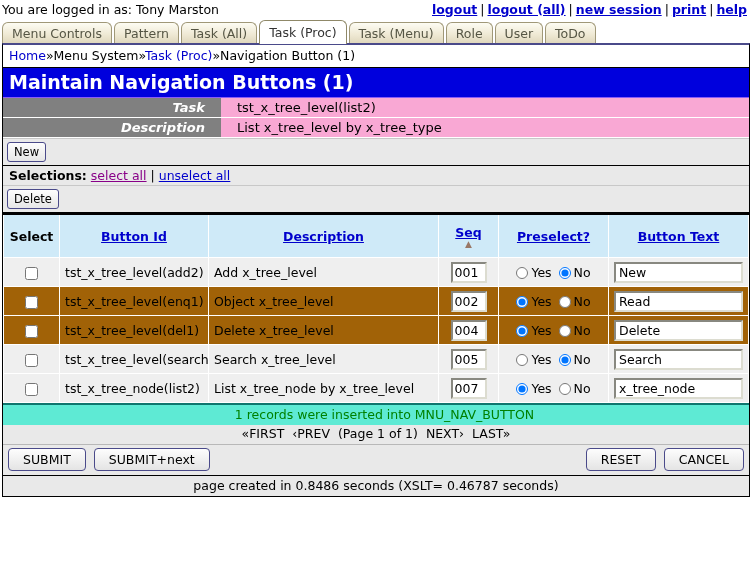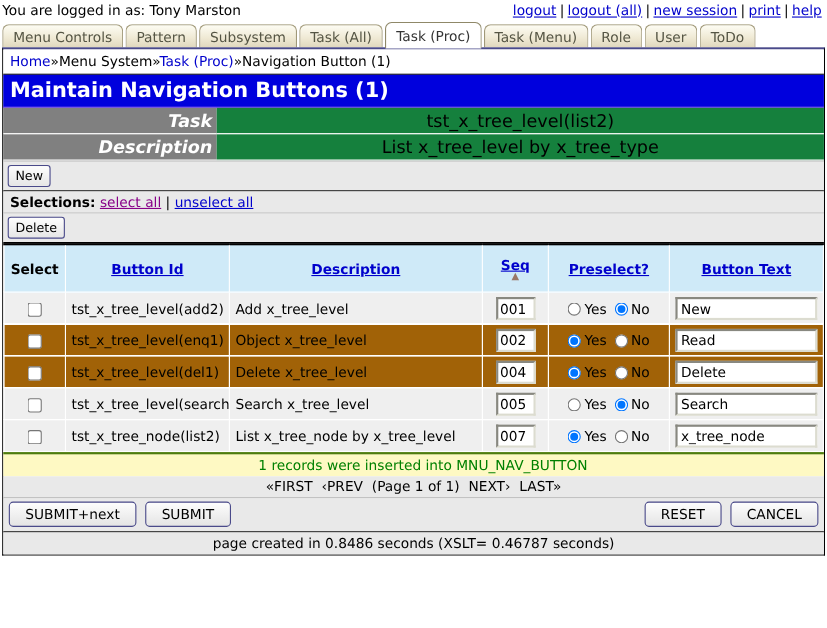--- a/index.html
+++ b/index.html
@@ -27,20 +27,21 @@
     padding: 0 4px 0 2px;
     font-size: 12.5px;
     background: #ffffff;
   }
   .topbar .user { white-space: nowrap; }
   .topbar .links { white-space: nowrap; }
   .topbar .links a {
     color: #0000cc;
     text-decoration: underline;
     margin: 0 1px;
+    font-weight: bold;
   }
   .topbar .links .sep { color: #000; margin: 0 2px; }
 
   
   .tabrow {
     height: 26px;
     display: flex;
     align-items: flex-end;
     padding-left: 2px;
     background: #ffffff;
@@ -96,37 +97,36 @@
     color: #ffffff;
     font-size: 19px;
     font-weight: bold;
     padding: 3px 0 4px 6px;
     letter-spacing: 0px;
     border-bottom: 1px solid #8b5cf6;
   }
 
   
   table.hdr { border-collapse: collapse; width: 100%; }
-  table.hdr td { font-size: 16px; padding: 2px 4px; }
+  table.hdr td { font-size: 13px; padding: 2px 16px; }
   td.hdrlabel {
     background: #808080;
     color: #ffffff;
     font-style: italic;
     font-weight: bold;
     text-align: right;
     width: 186px;
     padding-right: 6px;
     border-bottom: 1px solid #ffffff;
   }
   td.hdrvalue {
-    background: #15803d;
+    background: #f9a8d4;
     color: #000;
     padding-left: 6px;
     border-bottom: 1px solid #ffffff;
-    text-align: center;
   }
 
   
   .btnbar {
     background: #e9e9e9;
     padding: 3px 4px;
     border-top: 1px solid #c8c8c8;
     border-bottom: 1px solid #000;
   }
   .winbtn {
@@ -225,22 +225,22 @@
     box-sizing: border-box;
     color: #000;
   }
   .radio-group { display: inline-block; white-space: nowrap; }
   .radio-group label { margin-right: 7px; white-space: nowrap; }
   .radio-group label:last-child { margin-right: 0; }
   input[type=radio] { width: 12px; height: 12px; margin: 0 3px 0 0; vertical-align: middle; }
 
   
   .msgbar {
-    background: #fef9c3;
-    border-top: 2px solid #4d7c0f;
+    background: #5eead4;
+    border-top: 2px solid #0f766e;
     color: #008000;
     text-align: center;
     font-size: 12.5px;
     padding: 2px 0 3px 17px;
   }
   .navbar {
     background: #e9e9e9;
     text-align: center;
     font-size: 12.5px;
     padding: 1px 0 3px 0;
@@ -283,21 +283,20 @@
   <div class="topbar">
     <span class="user">You are logged in as: Tony Marston</span>
     <span class="links">
       <a href="#">logout</a><span class="sep">|</span><a href="#">logout (all)</a><span class="sep">|</span><a href="#">new session</a><span class="sep">|</span><a href="#">print</a><span class="sep">|</span><a href="#">help</a>
     </span>
   </div>
 
   <div class="tabrow">
     <div class="tab">Menu Controls</div>
     <div class="tab">Pattern</div>
-    <div class="tab">Subsystem</div>
     <div class="tab">Task (All)</div>
     <div class="tab active">Task (Proc)</div>
     <div class="tab">Task (Menu)</div>
     <div class="tab">Role</div>
     <div class="tab">User</div>
     <div class="tab">ToDo</div>
   </div>
 
   <div class="frame">
 
@@ -404,22 +403,22 @@
     </table>
 
     <div class="msgbar">1 records were inserted into MNU_NAV_BUTTON</div>
 
     <div class="navbar">
       <span class="navitem">«FIRST</span><span class="navitem">‹PREV</span><span class="navitem">(Page 1 of 1)</span><span class="navitem">NEXT›</span><span class="navitem">LAST»</span>
     </div>
 
     <div class="actionbar">
       <div class="left">
+        <button class="bigbtn">SUBMIT</button>
         <button class="bigbtn">SUBMIT+next</button>
-        <button class="bigbtn">SUBMIT</button>
       </div>
       <div class="right">
         <button class="bigbtn">RESET</button>
         <button class="bigbtn">CANCEL</button>
       </div>
     </div>
 
     <div class="timing">page created in 0.8486 seconds (XSLT= 0.46787 seconds)</div>
 
   </div>

